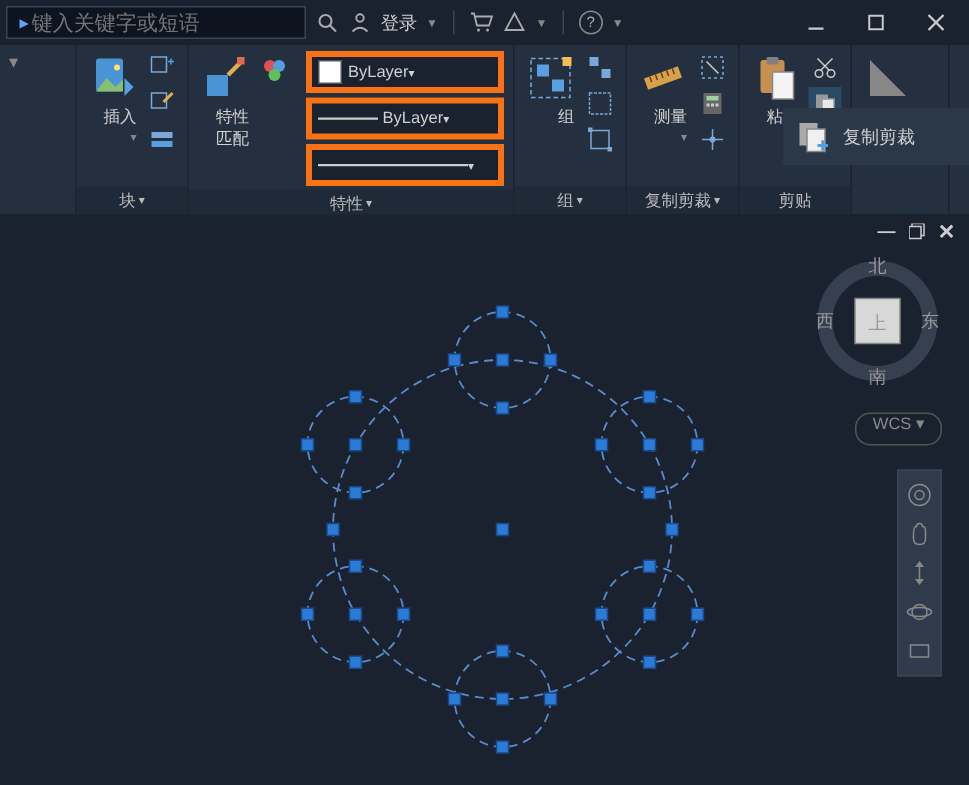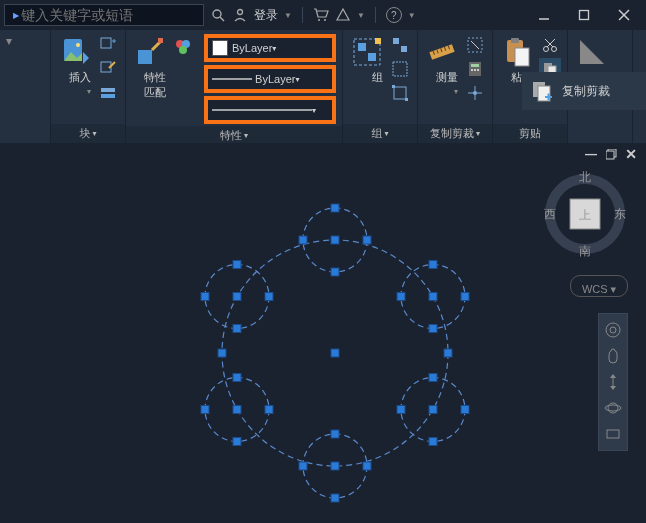--- a/index.html
+++ b/index.html
@@ -25,21 +25,21 @@
 .combo .sw{width:14px;height:14px;background:#fff;margin-right:4px;border:1px solid #555}
 .dropdown{position:absolute;top:42px;right:0;z-index:10;background:#2a3848}
 .dd-item{width:112px;height:38px;display:flex;align-items:center;gap:6px;padding:0 6px;cursor:pointer;font-size:12px}
 .dd-item.hl{border:2px solid #e03030;background:#2a4a66}
 .dd-ico{width:28px;height:28px;display:flex;align-items:center;justify-content:center}
 .canvas{position:absolute;top:143px;left:0;right:0;bottom:0;background:#1a2230}
 .canvas-ctl{position:absolute;top:4px;right:8px;display:flex;gap:6px}
 .cctl{width:14px;height:14px;color:#ccc;cursor:pointer;display:flex;align-items:center;justify-content:center}
 svg text{fill:#999;font-size:12px}
 .viewcube{position:absolute;top:28px;right:18px}
-.wcs{position:absolute;top:132px;right:18px;width:56px;height:20px;border:1px solid #555;border-radius:10px;display:flex;align-items:flex-end;justify-content:center;font-size:11px;color:#888}
+.wcs{position:absolute;top:132px;right:18px;width:56px;height:20px;border:1px solid #555;border-radius:10px;display:flex;align-items:flex-start;justify-content:center;font-size:11px;color:#888}
 .navbar{position:absolute;top:170px;right:18px;width:28px;background:#2f3b4b;border:1px solid #3a4556;display:flex;flex-direction:column;align-items:center;gap:6px;padding:6px 0}
 .nbtn{width:20px;height:20px;display:flex;align-items:center;justify-content:center;color:#888;cursor:pointer}
 </style>
 </head>
 <body>
 
 <div class="titlebar">
   <div class="tb-left">
     <div class="search">
       <span class="caret">▶</span>

